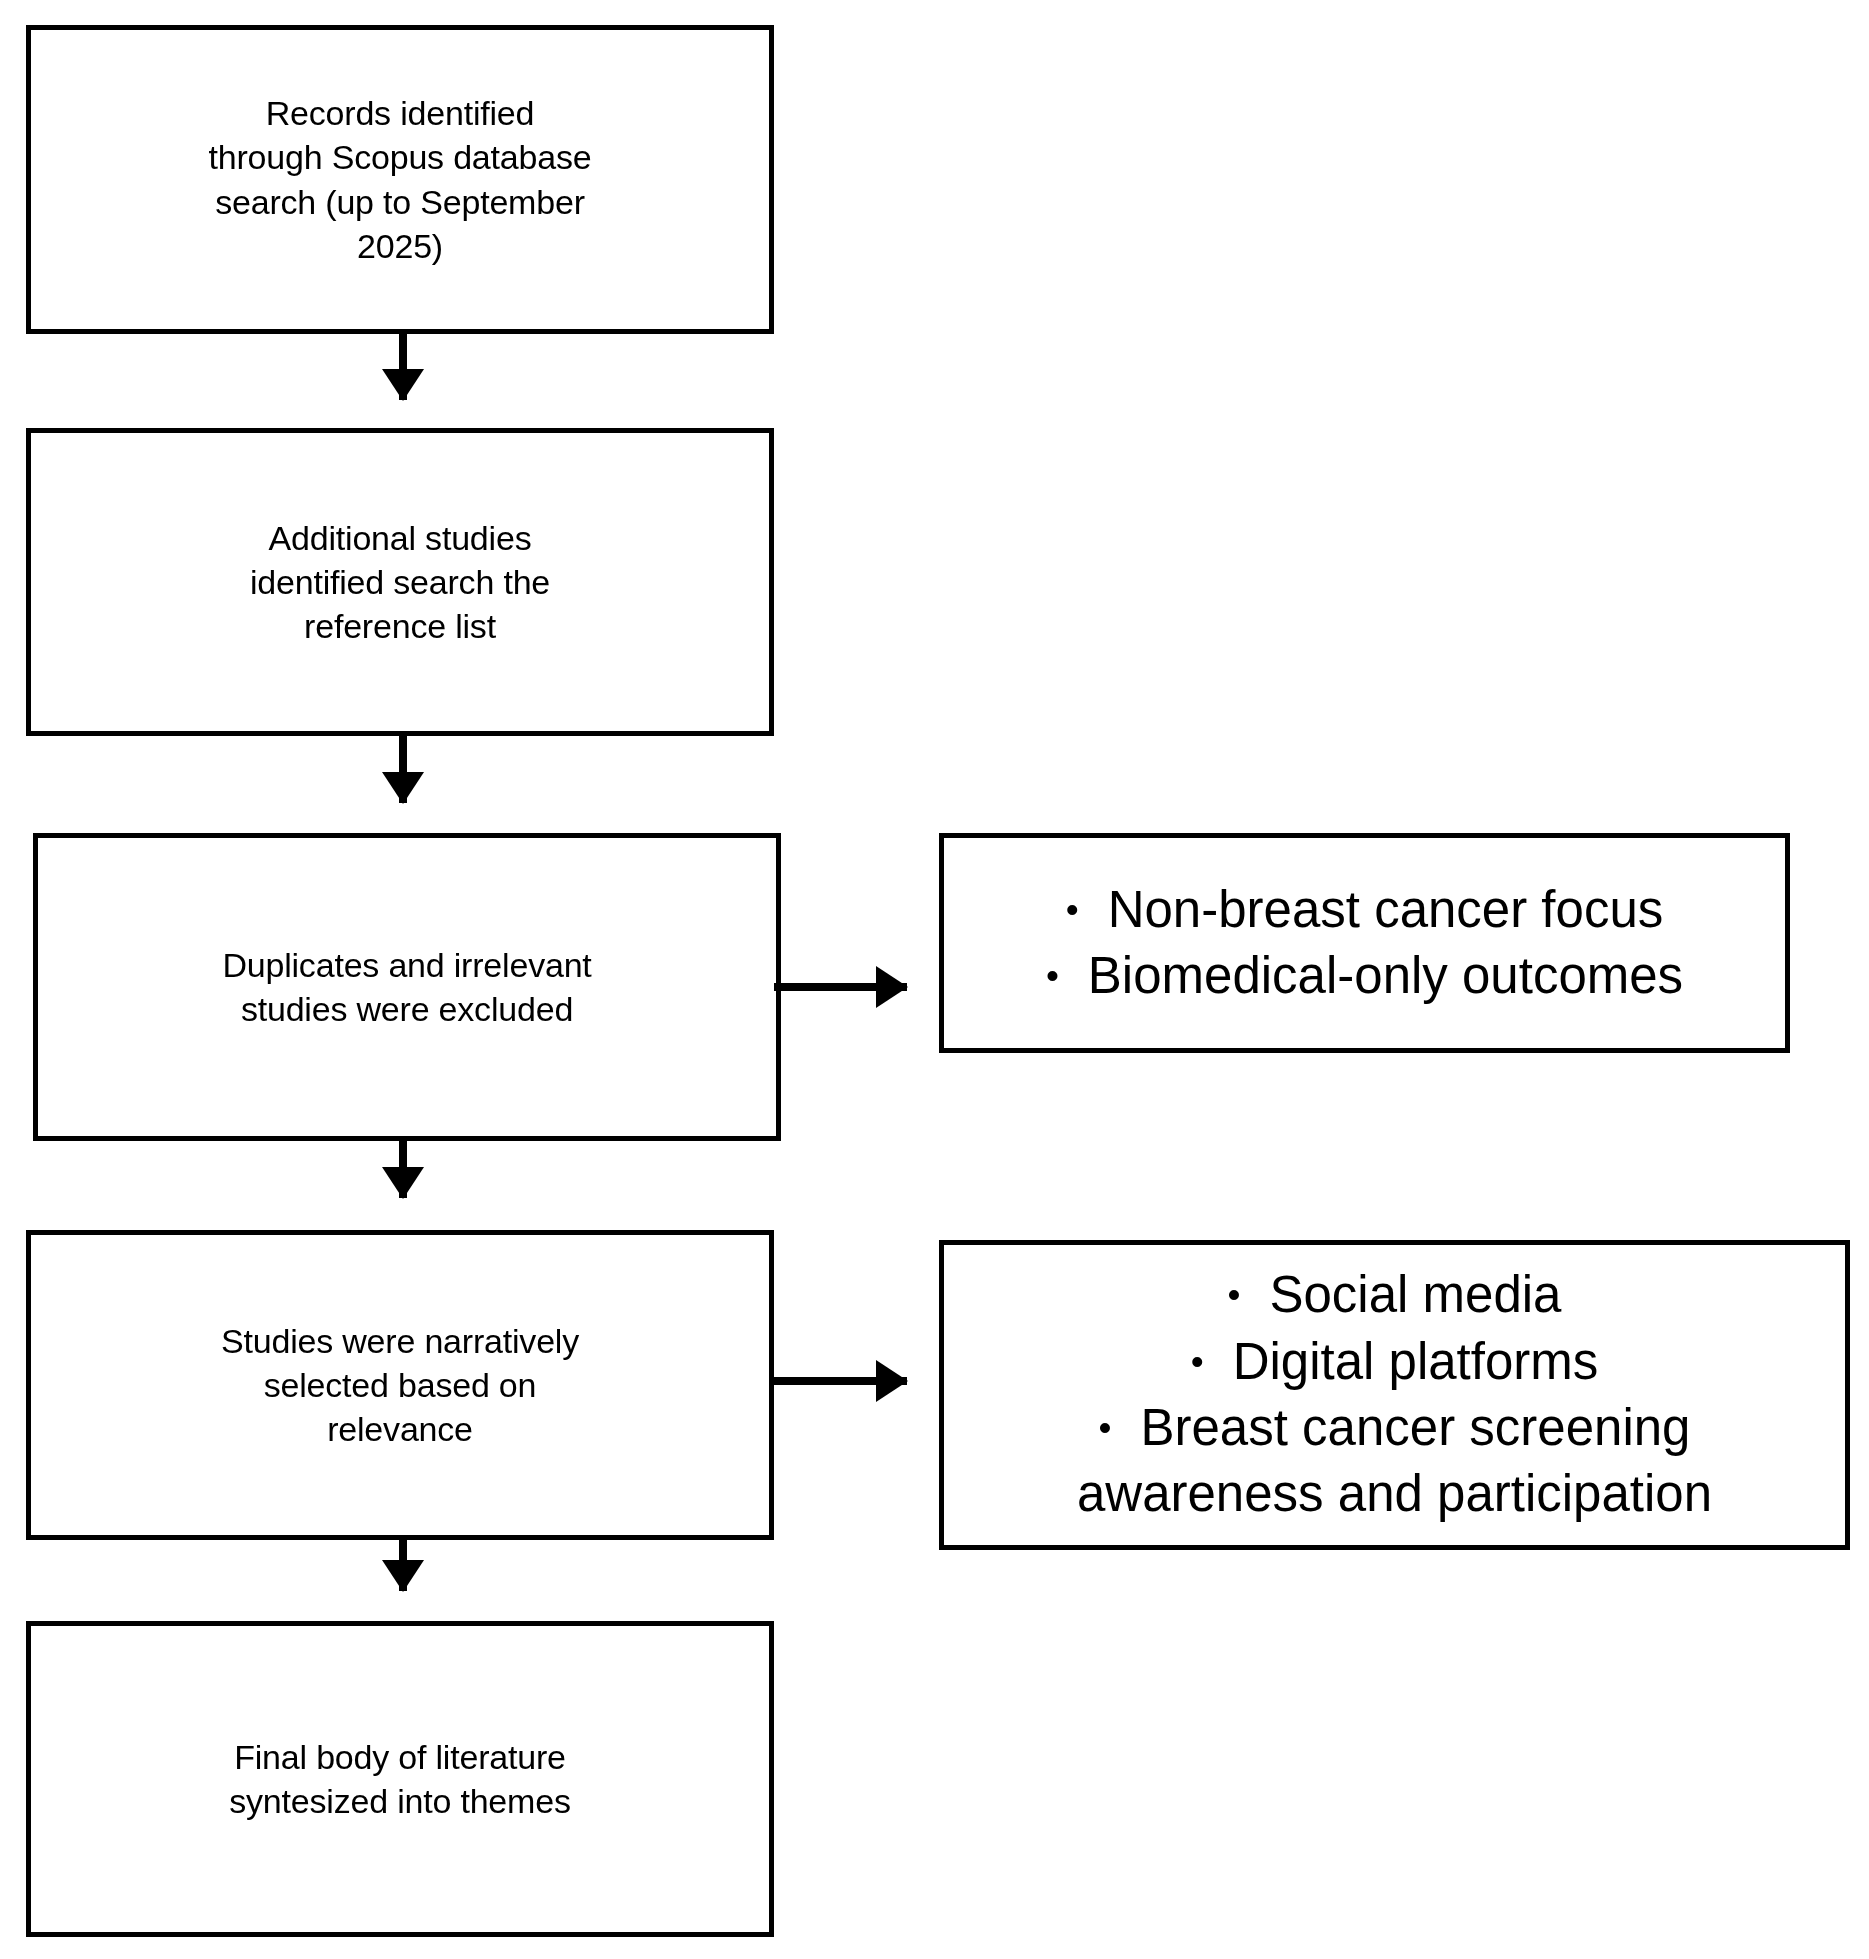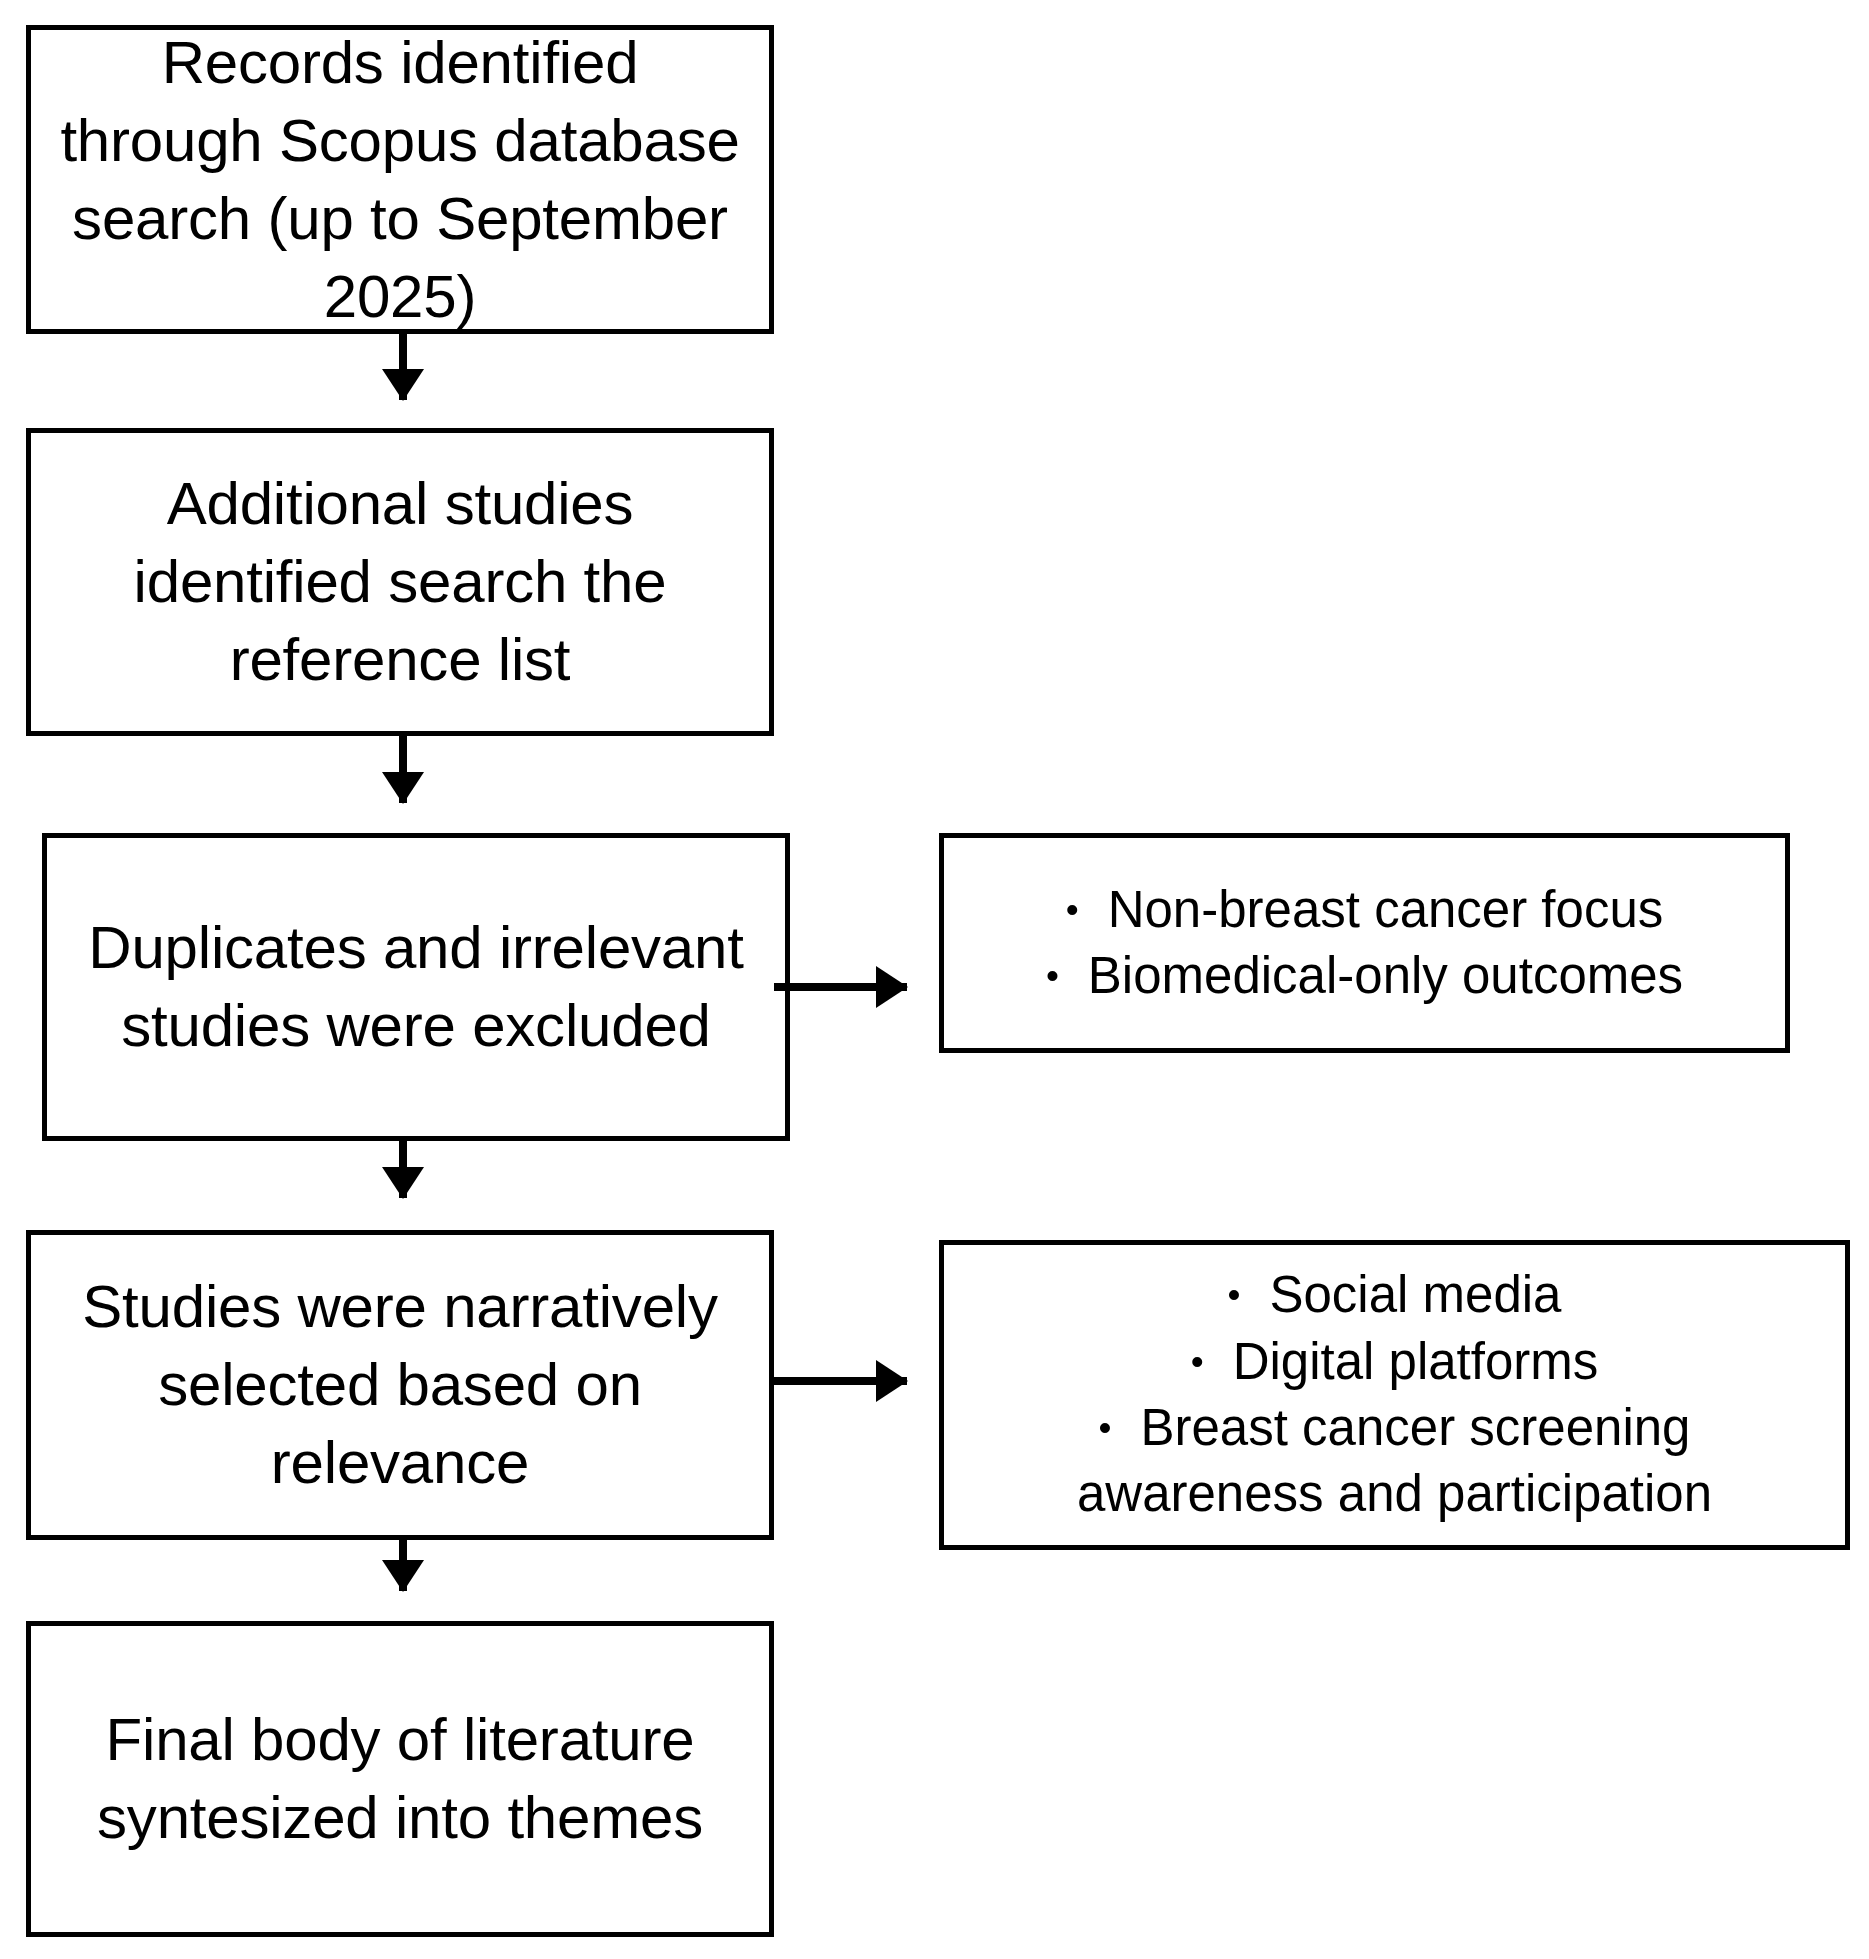--- a/index.html
+++ b/index.html
@@ -20,21 +20,21 @@
     position: absolute;
     box-sizing: border-box;
     border: 5.9px solid #000000;
     background: #ffffff;
     display: flex;
     align-items: center;
     justify-content: center;
     text-align: center;
   }
   .box-text {
-    font-size: 60px;
+    font-size: 34px;
     line-height: 1.30;
     letter-spacing: -0.2px;
     padding: 0 15px;
     white-space: pre-line;
   }
   .bullet-list {
     font-size: 51px;
     line-height: 1.30;
     text-align: center;
     width: 100%;
@@ -104,21 +104,21 @@
   <div class="v-arrow" style="left:399px; top:334px; height:66px;"></div>
 
   <div class="flow-box" style="left:26px; top:428px; width:748px; height:308px;">
     <div class="box-text">Additional studies
 identified search the
 reference list</div>
   </div>
 
   <div class="v-arrow" style="left:399px; top:736px; height:67px;"></div>
 
-  <div class="flow-box" style="left:42px; top:833px; width:748px; height:308px;">
+  <div class="flow-box" style="left:33px; top:833px; width:748px; height:308px;">
     <div class="box-text">Duplicates and irrelevant
 studies were excluded</div>
   </div>
 
   <div class="h-arrow" style="left:774px; top:983px; width:133px;"></div>
 
   <div class="flow-box" style="left:939px; top:833px; width:851px; height:220px;">
     <div class="bullet-list">
       <span class="bullet-row"><span class="bullet-dot">•</span><span>Non-breast cancer focus</span></span>
       <span class="bullet-row"><span class="bullet-dot">•</span><span>Biomedical-only outcomes</span></span>

